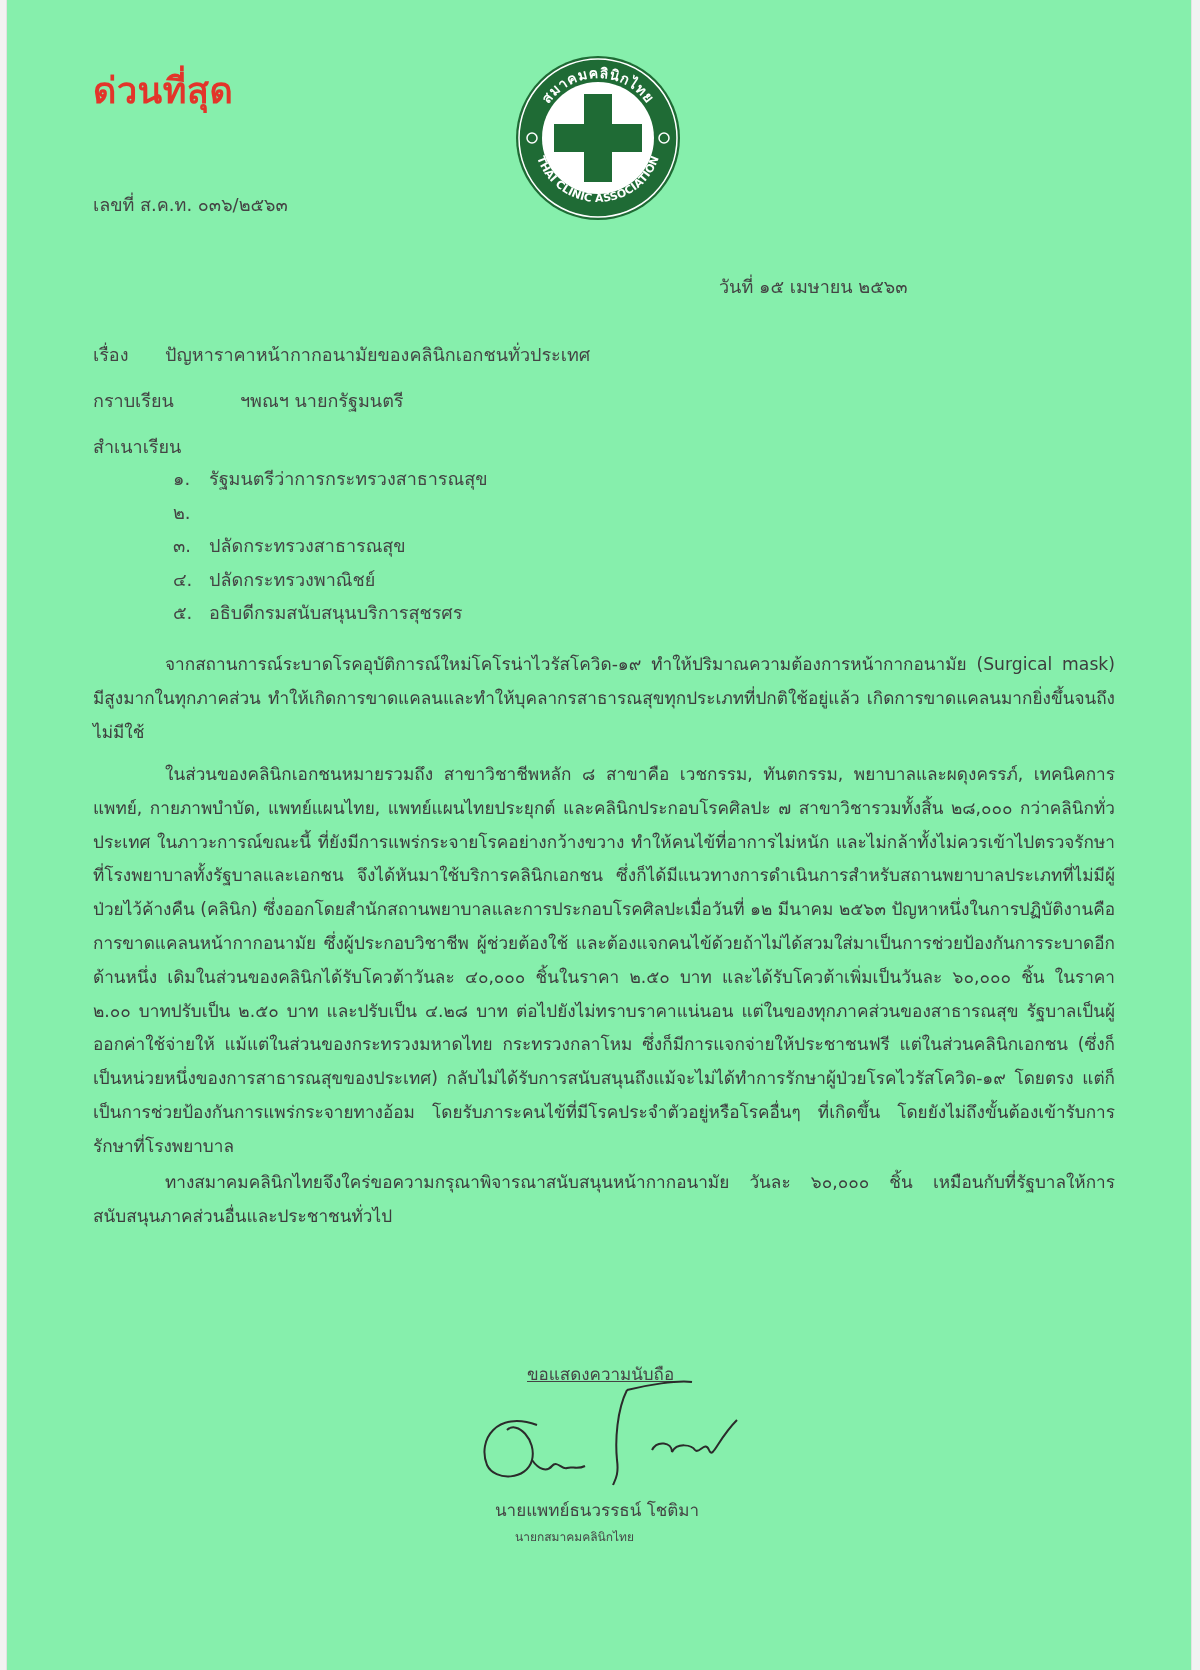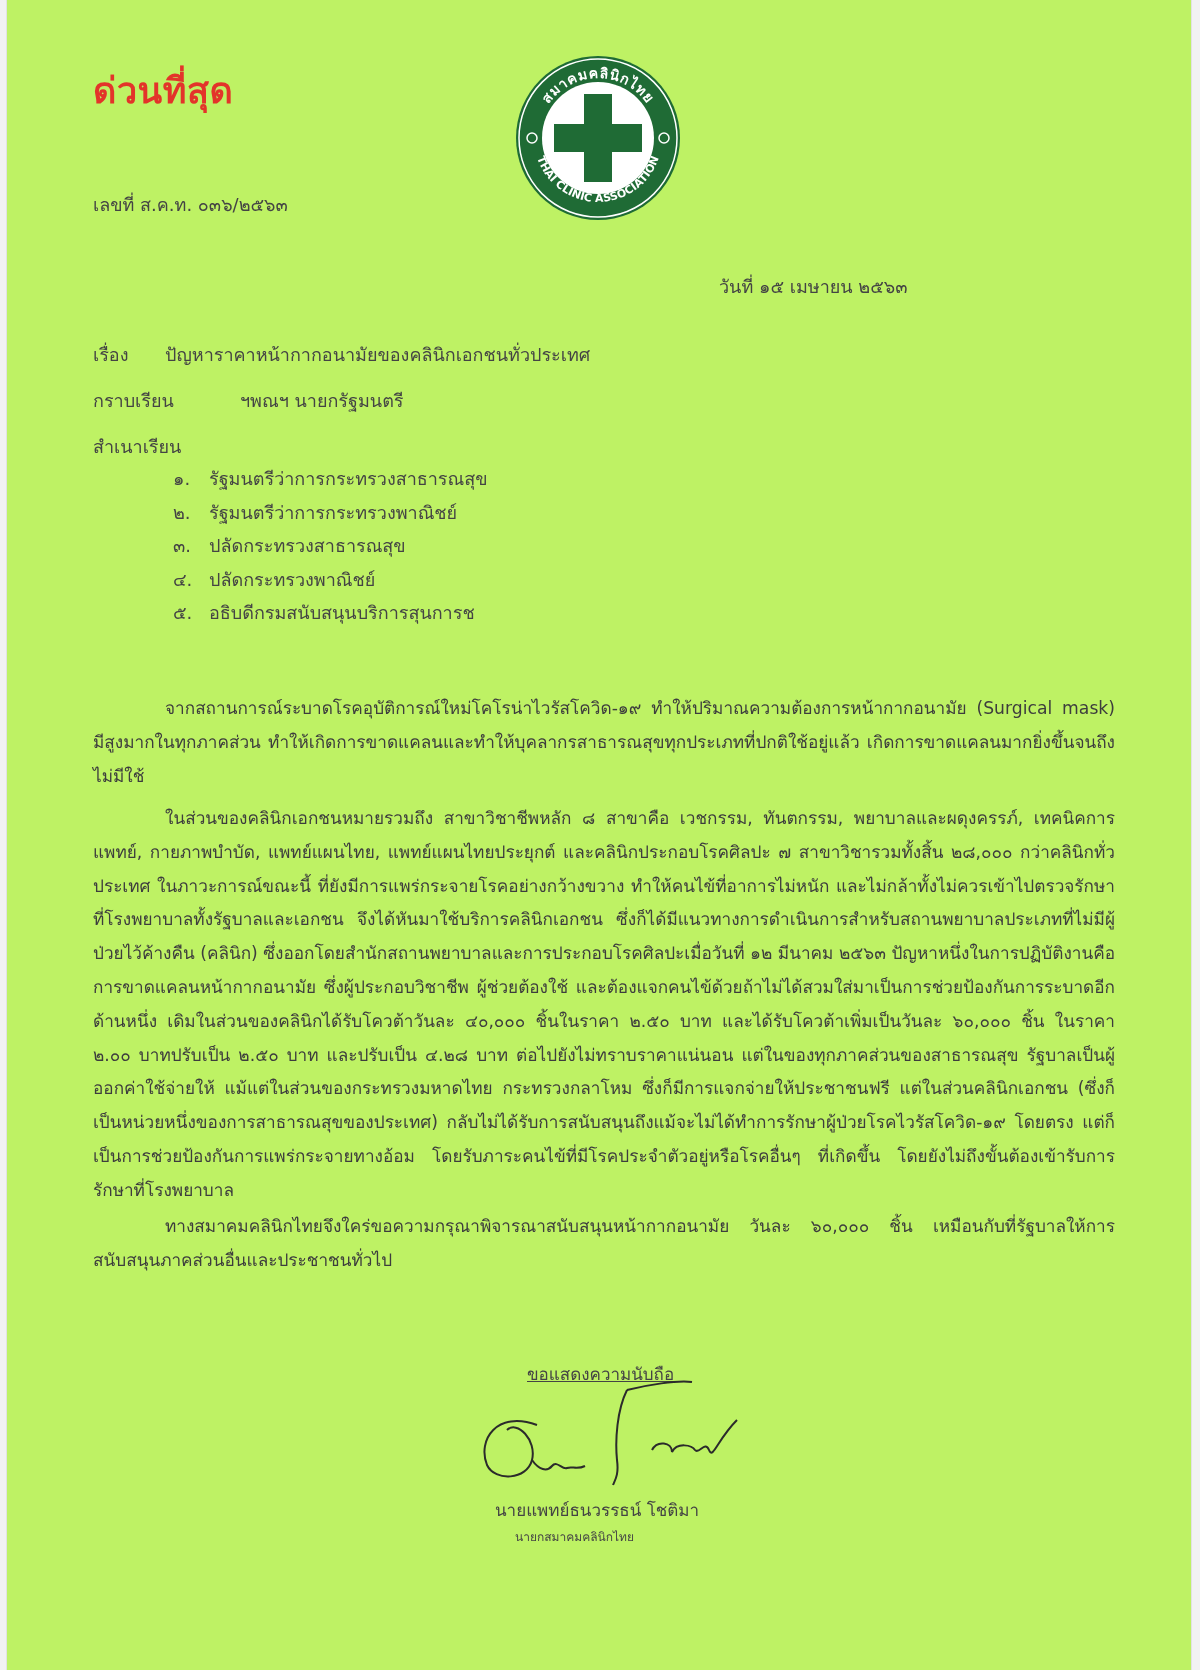--- a/index.html
+++ b/index.html
@@ -4,21 +4,21 @@
 <style>
   html, body { margin: 0; padding: 0; }
   body {
     width: 1200px; height: 1670px; overflow: hidden;
     background: #f2f2f2;
     font-family: "DejaVu Sans", sans-serif;
     color: #3a3a3a;
   }
   .page {
     position: absolute; left: 6px; top: 0; width: 1184px; height: 1670px;
-    background: #bef264;
+    background: #86efac;
     border-left: 1px solid #e2e2e2; border-right: 1px solid #e2e2e2;
   }
   .abs { position: absolute; white-space: nowrap; }
   .urgent {
     left: 86px; top: 62px; font-size: 36px; font-weight: bold;
     color: #e3342a; letter-spacing: 0.5px;
   }
   .logo { left: 505px; top: 52px; width: 172px; height: 172px; }
   .docno { left: 86px; top: 190px; font-size: 18px; color: #444; }
   .date { left: 712px; top: 272px; font-size: 18px; color: #444; }
@@ -27,21 +27,21 @@
   .subject-text { left: 158px; top: 340px; }
   .to-label { left: 86px; top: 386px; }
   .to-text { left: 233px; top: 386px; }
   .cc-label { left: 86px; top: 432px; }
   .cc-list { left: 166px; top: 462px; font-size: 18px; color: #444; line-height: 33.5px; }
   .cc-item { display: flex; }
   .cc-num { width: 36px; }
   .body-block {
     position: absolute; left: 86px; width: 1022px;
     font-size: 17.2px; line-height: 33.8px; color: #3d3d3d;
-    text-align: justify; text-align-last: left; margin-top: 44px;
+    text-align: justify; text-align-last: left;
   }
   .body-block p { margin: 0; text-indent: 72px; }
   .para1 { top: 648px; }
   .para2 { top: 758px; }
   .para3 { top: 1166px; }
   .para4 { top: 1254px; }
   .closing { left: 520px; top: 1360px; font-size: 17px; color: #444; text-decoration: underline; }
   .signature { left: 470px; top: 1380px; width: 280px; height: 110px; }
   .signer-name { left: 488px; top: 1496px; font-size: 17px; color: #444; }
   .signer-title { left: 508px; top: 1527px; font-size: 12px; color: #444; }
@@ -86,33 +86,32 @@
   <div class="abs label to-text">ฯพณฯ นายกรัฐมนตรี</div>
 
   <div class="abs label cc-label">สำเนาเรียน</div>
   <div class="abs cc-list">
     <div class="cc-item">
       <span class="cc-num">๑.</span>
       <span>รัฐมนตรีว่าการกระทรวงสาธารณสุข</span>
     </div>
     <div class="cc-item">
       <span class="cc-num">๒.</span>
-      <span>รัฐมนตรีว่าการกระทรวงพาณิชย์</span>
     </div>
     <div class="cc-item">
       <span class="cc-num">๓.</span>
       <span>ปลัดกระทรวงสาธารณสุข</span>
     </div>
     <div class="cc-item">
       <span class="cc-num">๔.</span>
       <span>ปลัดกระทรวงพาณิชย์</span>
     </div>
     <div class="cc-item">
       <span class="cc-num">๕.</span>
-      <span>อธิบดีกรมสนับสนุนบริการสุนการช</span>
+      <span>อธิบดีกรมสนับสนุนบริการสุชรศร</span>
     </div>
   </div>
 
   <div class="body-block para1">
     <p>จากสถานการณ์ระบาดโรคอุบัติการณ์ใหม่โคโรน่าไวรัสโควิด-๑๙ ทำให้ปริมาณความต้องการหน้ากากอนามัย (Surgical mask) มีสูงมากในทุกภาคส่วน ทำให้เกิดการขาดแคลนและทำให้บุคลากรสาธารณสุขทุกประเภทที่ปกติใช้อยู่แล้ว เกิดการขาดแคลนมากยิ่งขึ้นจนถึงไม่มีใช้</p>
   </div>
   <div class="body-block para2">
     <p>ในส่วนของคลินิกเอกชนหมายรวมถึง สาขาวิชาชีพหลัก ๘ สาขาคือ เวชกรรม, ทันตกรรม, พยาบาลและผดุงครรภ์, เทคนิคการแพทย์, กายภาพบำบัด, แพทย์แผนไทย, แพทย์แผนไทยประยุกต์ และคลินิกประกอบโรคศิลปะ ๗ สาขาวิชารวมทั้งสิ้น ๒๘,๐๐๐ กว่าคลินิกทั่วประเทศ ในภาวะการณ์ขณะนี้ ที่ยังมีการแพร่กระจายโรคอย่างกว้างขวาง ทำให้คนไข้ที่อาการไม่หนัก และไม่กล้าทั้งไม่ควรเข้าไปตรวจรักษาที่โรงพยาบาลทั้งรัฐบาลและเอกชน จึงได้หันมาใช้บริการคลินิกเอกชน ซึ่งก็ได้มีแนวทางการดำเนินการสำหรับสถานพยาบาลประเภทที่ไม่มีผู้ป่วยไว้ค้างคืน (คลินิก) ซึ่งออกโดยสำนักสถานพยาบาลและการประกอบโรคศิลปะเมื่อวันที่ ๑๒ มีนาคม ๒๕๖๓ ปัญหาหนึ่งในการปฏิบัติงานคือการขาดแคลนหน้ากากอนามัย ซึ่งผู้ประกอบวิชาชีพ ผู้ช่วยต้องใช้ และต้องแจกคนไข้ด้วยถ้าไม่ได้สวมใส่มาเป็นการช่วยป้องกันการระบาดอีกด้านหนึ่ง เดิมในส่วนของคลินิกได้รับโควต้าวันละ ๔๐,๐๐๐ ชิ้นในราคา ๒.๕๐ บาท และได้รับโควต้าเพิ่มเป็นวันละ ๖๐,๐๐๐ ชิ้น ในราคา ๒.๐๐ บาทปรับเป็น ๒.๕๐ บาท และปรับเป็น ๔.๒๘ บาท ต่อไปยังไม่ทราบราคาแน่นอน แต่ในของทุกภาคส่วนของสาธารณสุข รัฐบาลเป็นผู้ออกค่าใช้จ่ายให้ แม้แต่ในส่วนของกระทรวงมหาดไทย กระทรวงกลาโหม ซึ่งก็มีการแจกจ่ายให้ประชาชนฟรี แต่ในส่วนคลินิกเอกชน (ซึ่งก็เป็นหน่วยหนึ่งของการสาธารณสุขของประเทศ) กลับไม่ได้รับการสนับสนุนถึงแม้จะไม่ได้ทำการรักษาผู้ป่วยโรคไวรัสโควิด-๑๙ โดยตรง แต่ก็เป็นการช่วยป้องกันการแพร่กระจายทางอ้อม โดยรับภาระคนไข้ที่มีโรคประจำตัวอยู่หรือโรคอื่นๆ ที่เกิดขึ้น โดยยังไม่ถึงขั้นต้องเข้ารับการรักษาที่โรงพยาบาล</p>
   </div>
   <div class="body-block para3">

